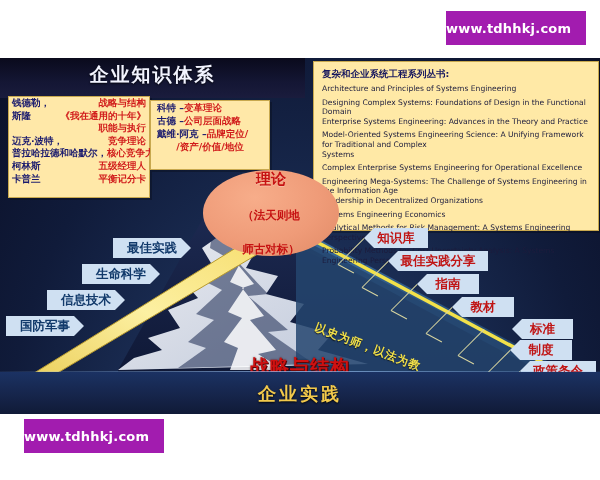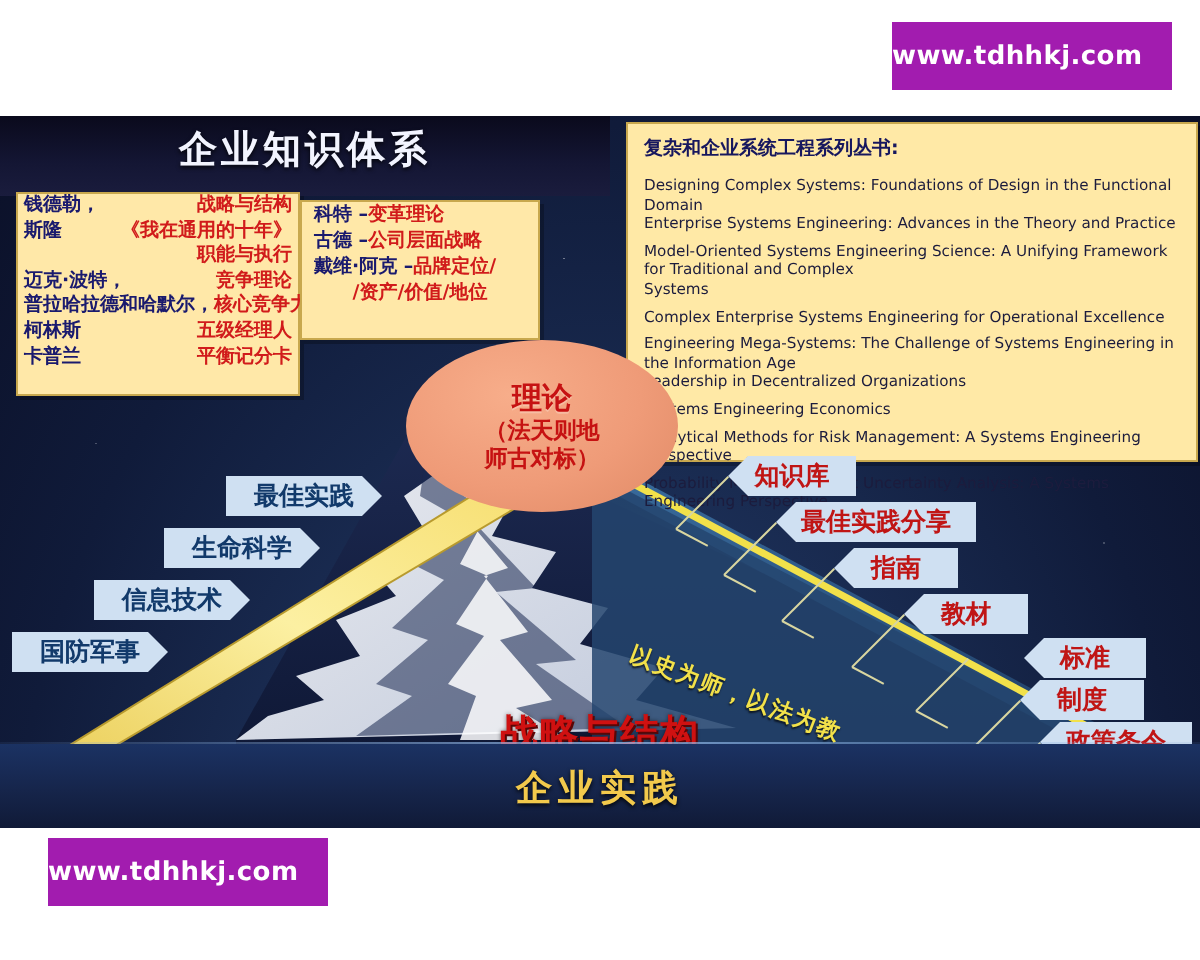--- a/index.html
+++ b/index.html
@@ -68,21 +68,21 @@
 
   
   #ramp-right{position:absolute;left:296px;bottom:22px;width:300px;height:172px;}
 
   
   #ellipse-theory{position:absolute;left:203px;top:112px;width:136px;height:86px;
       border-radius:50%;background:radial-gradient(ellipse at 38% 32%, #f7ad8a 0%, #ef9b78 55%, #e08a66 100%);
       display:flex;flex-direction:column;align-items:center;justify-content:center;}
   #ellipse-theory .t1{color:#c61212;font-size:15px;font-weight:bold;line-height:17px;
       text-shadow:0 1px 0 rgba(255,255,255,.25);}
-  #ellipse-theory .t2{color:#c61212;font-size:11.5px;font-weight:bold;line-height:14px;}
+  #ellipse-theory .t2{color:#c61212;font-size:11.5px;font-weight:bold;line-height:14px;margin-top:20px;}
 
   
   .chev{position:absolute;height:20px;background:#cfe0f2;
         display:flex;align-items:center;justify-content:center;
         font-size:12.5px;font-weight:bold;white-space:nowrap;
         box-shadow:1px 1px 2px rgba(0,0,0,.45);}
   .chev.lft{clip-path:polygon(0 0,calc(100% - 10px) 0,100% 50%,calc(100% - 10px) 100%,0 100%);
         color:#123a6b;text-align:right;}
   .chev.rgt{clip-path:polygon(10px 0,100% 0,100% 100%,10px 100%,0 50%);
         color:#c01515;}
@@ -190,20 +190,21 @@
         <div class="mline"><span>科特 –</span><span class="hl">变革理论</span></div>
         <div class="mline"><span>古德 –</span><span class="hl">公司层面战略</span></div>
         <div class="mline"><span>戴维·阿克 –</span><span class="hl">品牌定位/</span></div>
         <div class="mline ind"><span class="hl">/资产/价值/地位</span></div>
       </div>
   </div>
 
   <div class="ypanel" id="panel-books">
     <div id="books-title">复杂和企业系统工程系列丛书:</div>
     <div id="books-body">
+        <div class="bkline">Architecture and Principles of Systems Engineering</div>
         <div class="bkgap"></div>
         <div class="bkline">Designing Complex Systems: Foundations of Design in the Functional Domain</div>
         <div class="bkline">Enterprise Systems Engineering: Advances in the Theory and Practice</div>
         <div class="bkgap"></div>
         <div class="bkline">Model-Oriented Systems Engineering Science: A Unifying Framework for Traditional and Complex</div>
         <div class="bkline">Systems</div>
         <div class="bkgap"></div>
         <div class="bkline">Complex Enterprise Systems Engineering for Operational Excellence</div>
         <div class="bkgap"></div>
         <div class="bkline">Engineering Mega-Systems: The Challenge of Systems Engineering in the Information Age</div>

